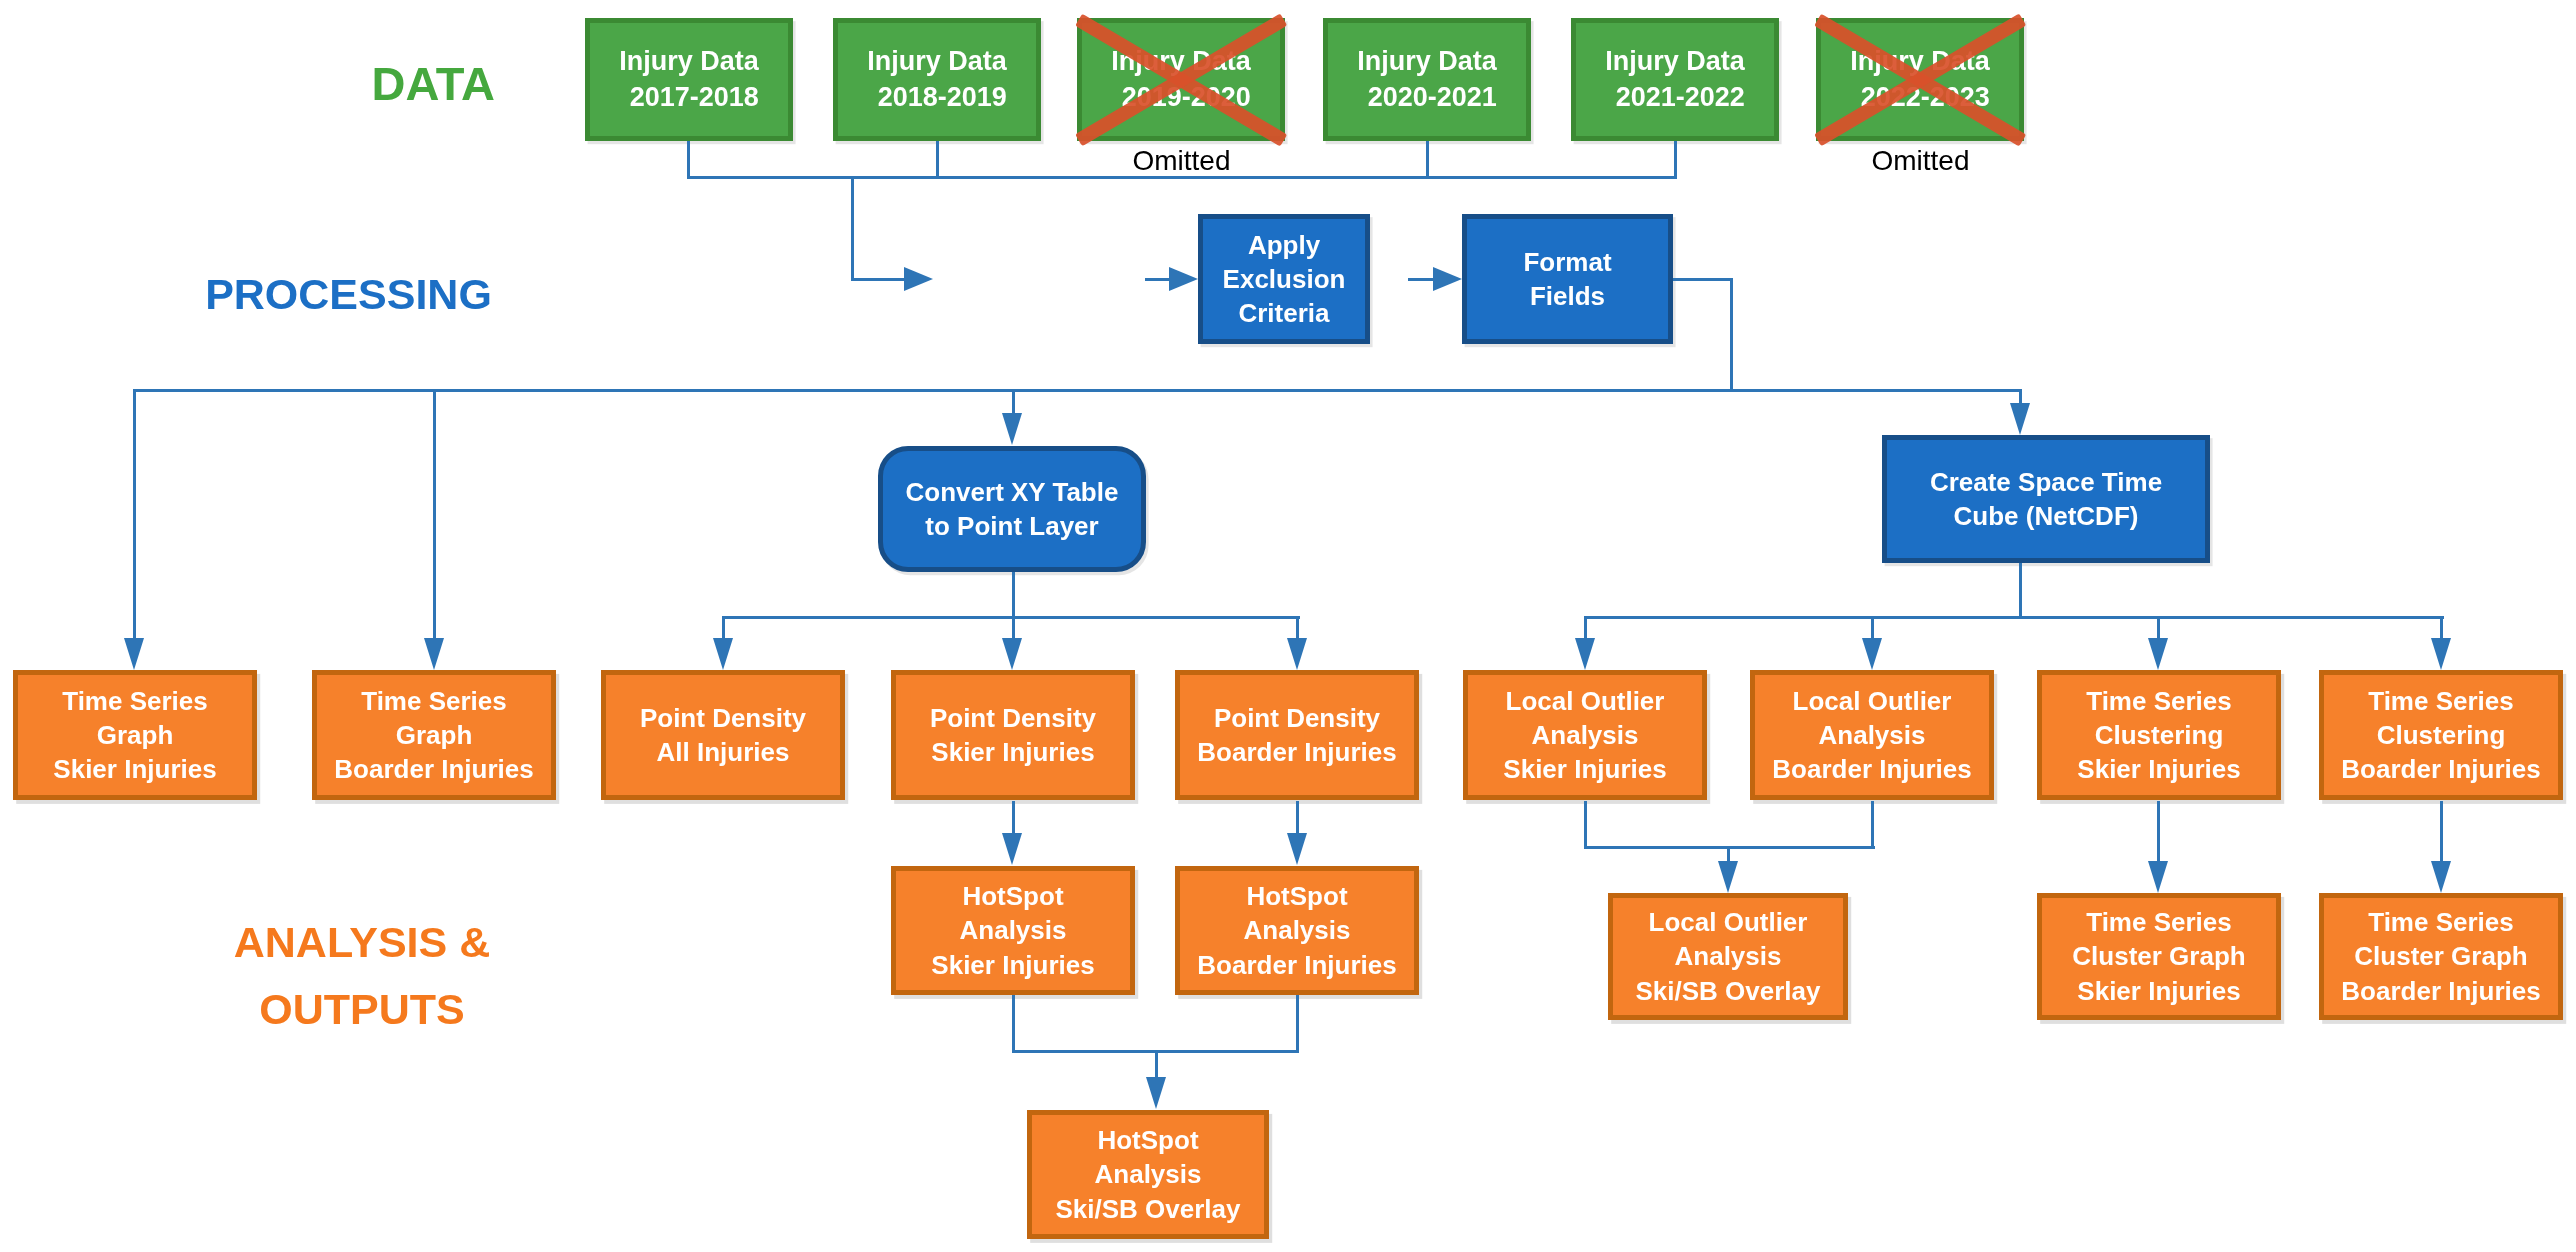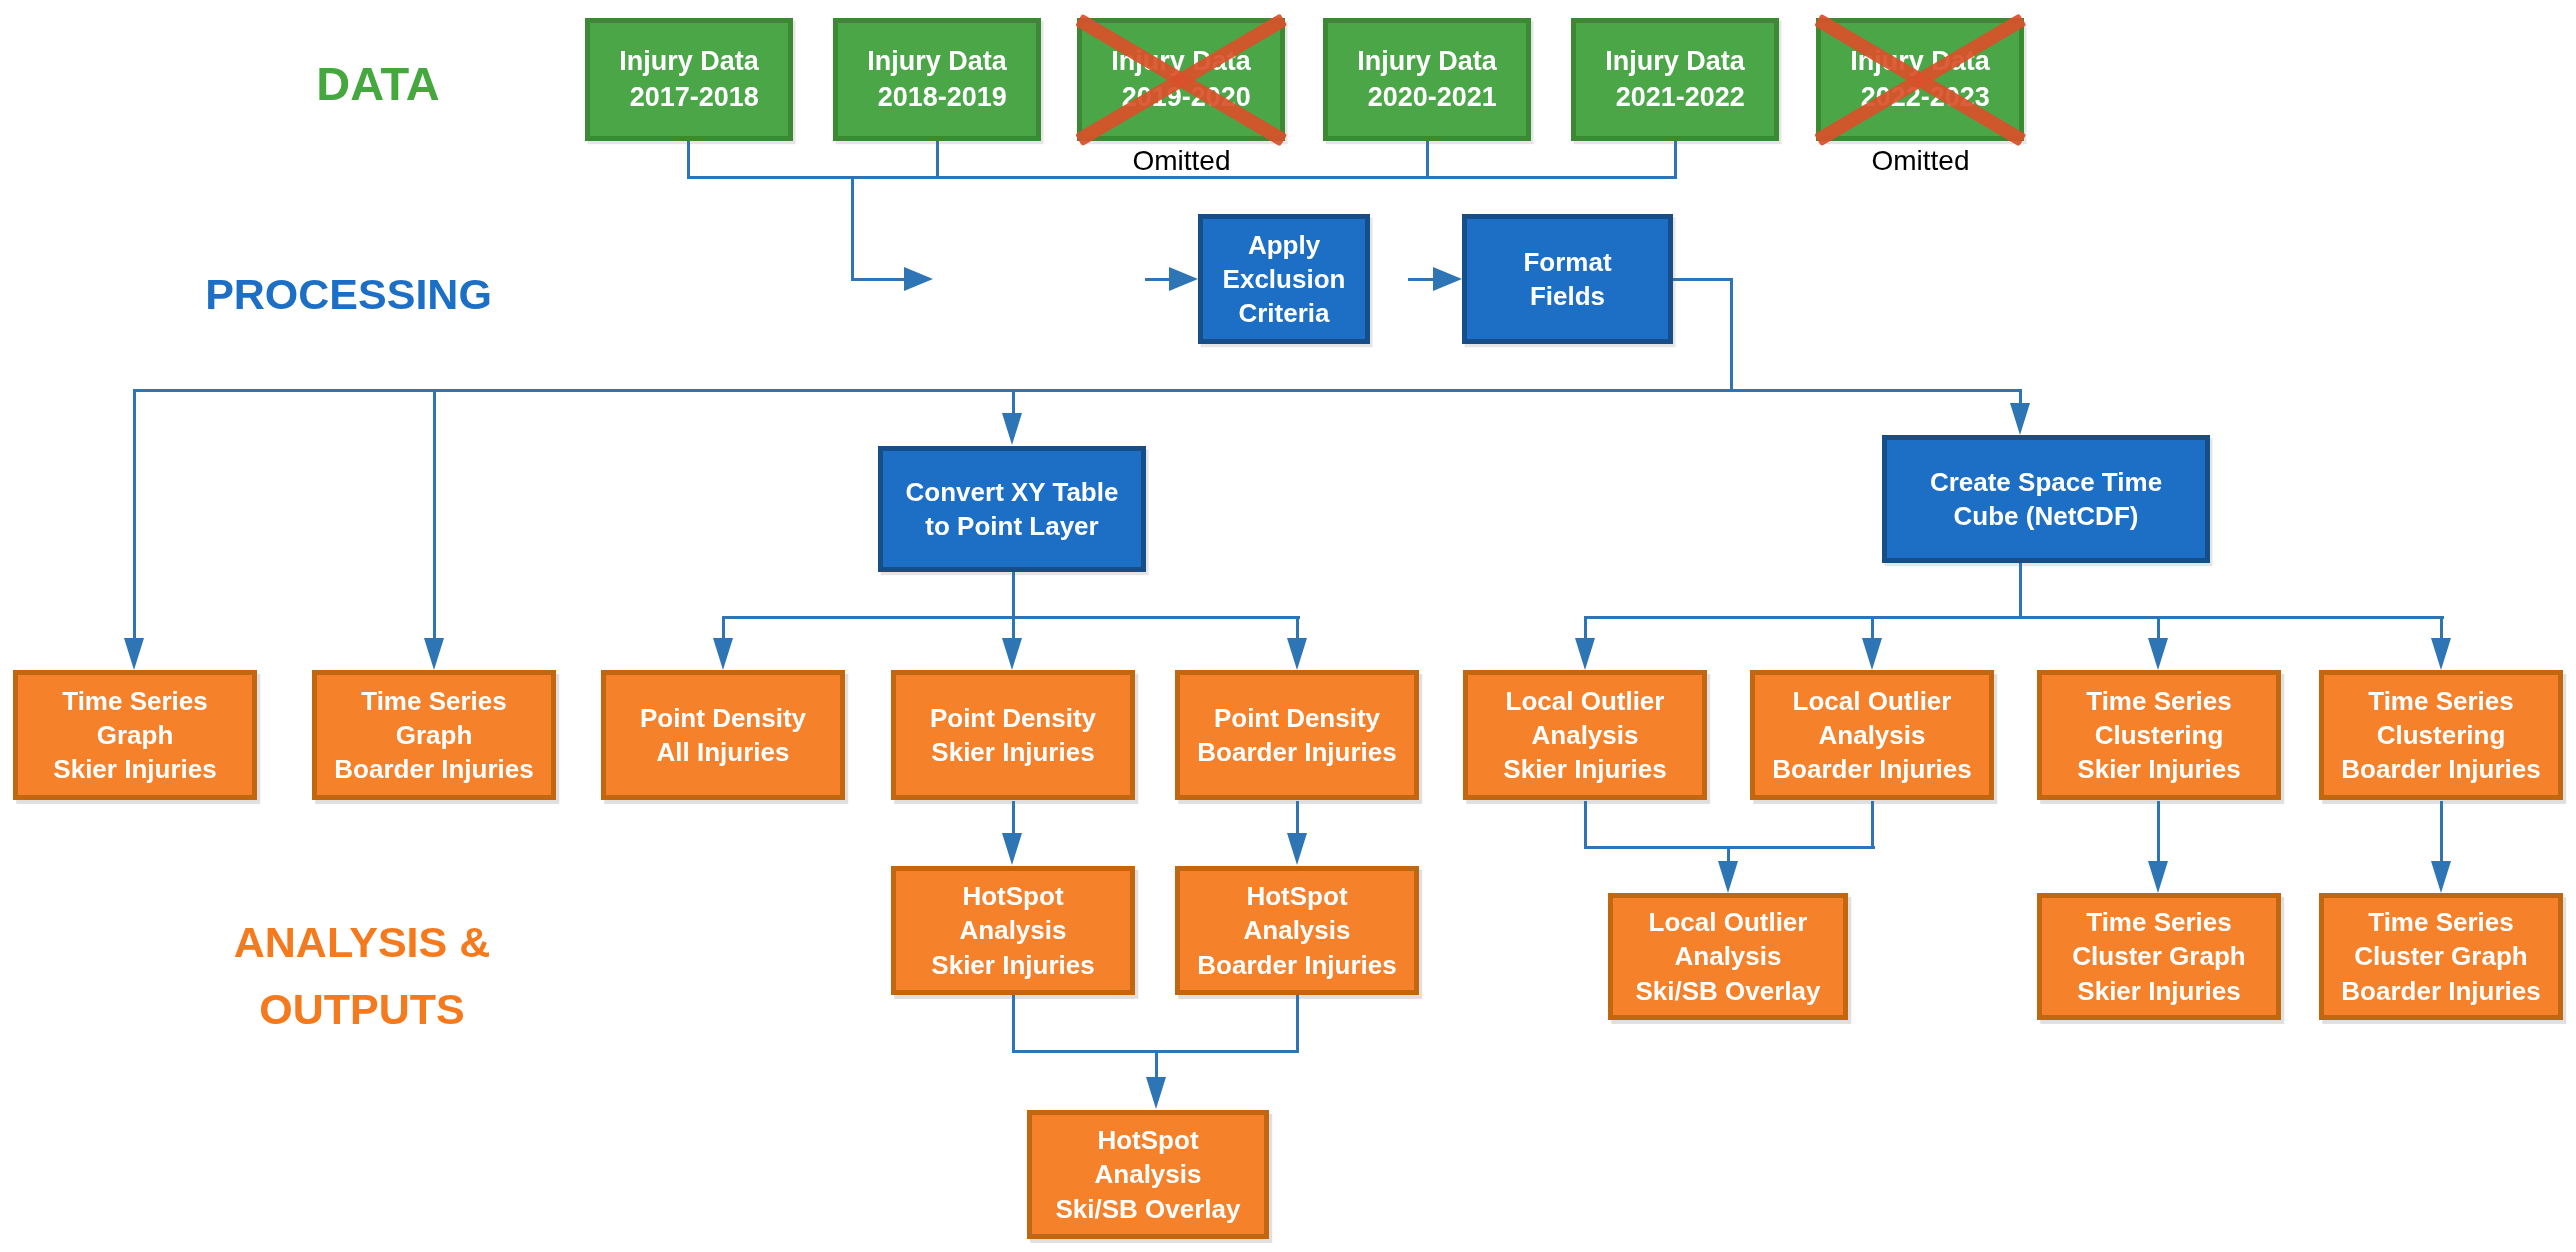--- a/index.html
+++ b/index.html
@@ -6,21 +6,21 @@
     --green:#4BA648; --green-bd:#3B8A33;
     --blue:#1C6FC5; --blue-bd:#174E88;
     --orange:#F6812B; --orange-bd:#C2660F;
     --line:#2E75B6; --redx:#D9502A;
     --lab-green:#45A83E; --lab-blue:#1C6FC5; --lab-orange:#F5791D;
   }
   html,body{margin:0;padding:0;background:#ffffff;}
   .canvas{position:relative;width:2576px;height:1252px;background:#ffffff;
           font-family:"Liberation Sans",sans-serif;overflow:hidden;}
   .sec{position:absolute;font-weight:bold;text-align:center;white-space:pre-line;}
-  .sec-data{left:249px;top:56px;width:258px;font-size:47px;color:var(--lab-green);}
+  .sec-data{left:237px;top:56px;width:258px;font-size:47px;color:var(--lab-green);text-align:right;}
   .sec-proc{left:161px;top:270px;width:375px;font-size:43px;color:var(--lab-blue);}
   .sec-out{left:181px;top:909px;width:362px;font-size:43px;line-height:1.55;color:var(--lab-orange);}
   .node{position:absolute;display:flex;align-items:center;justify-content:center;
         box-sizing:border-box;text-align:center;color:#fff;font-weight:bold;}
   .green{background:var(--green);border:5.8px solid var(--green-bd);box-shadow:2.6px 3.2px 0 rgba(110,110,110,0.18);}
   .blue{background:var(--blue);border:5.8px solid var(--blue-bd);box-shadow:2.6px 3.2px 0 rgba(110,110,110,0.18);}
   .orange{background:var(--orange);border:5.8px solid var(--orange-bd);box-shadow:3.2px 3.9px 0 rgba(110,110,110,0.22);}
   .lbl{white-space:pre-line;font-size:26px;line-height:1.32;padding:0 3.9px;}
   .green .lbl{font-size:27px;text-align:right;}
   .omit{position:absolute;width:213px;text-align:center;font-size:28px;color:#000;font-weight:normal;}
@@ -77,21 +77,21 @@
 
   <div class="node blue" style="left:1198px;top:214px;width:172px;height:130px;">
     <div class="lbl">Apply
 Exclusion
 Criteria</div>
   </div>
   <div class="node blue" style="left:1462px;top:214px;width:211px;height:130px;">
     <div class="lbl">Format
 Fields</div>
   </div>
-  <div class="node blue" style="left:878px;top:446px;width:268px;height:126px;">
+  <div class="node blue" style="left:878px;top:446px;width:268px;height:126px;border-radius:30px;">
     <div class="lbl">Convert XY Table
 to Point Layer</div>
   </div>
   <div class="node blue" style="left:1882px;top:435px;width:328px;height:128px;">
     <div class="lbl">Create Space Time
 Cube (NetCDF)</div>
   </div>
 
   <div class="node orange" style="left:13px;top:670px;width:244px;height:130px;">
     <div class="lbl">Time Series

